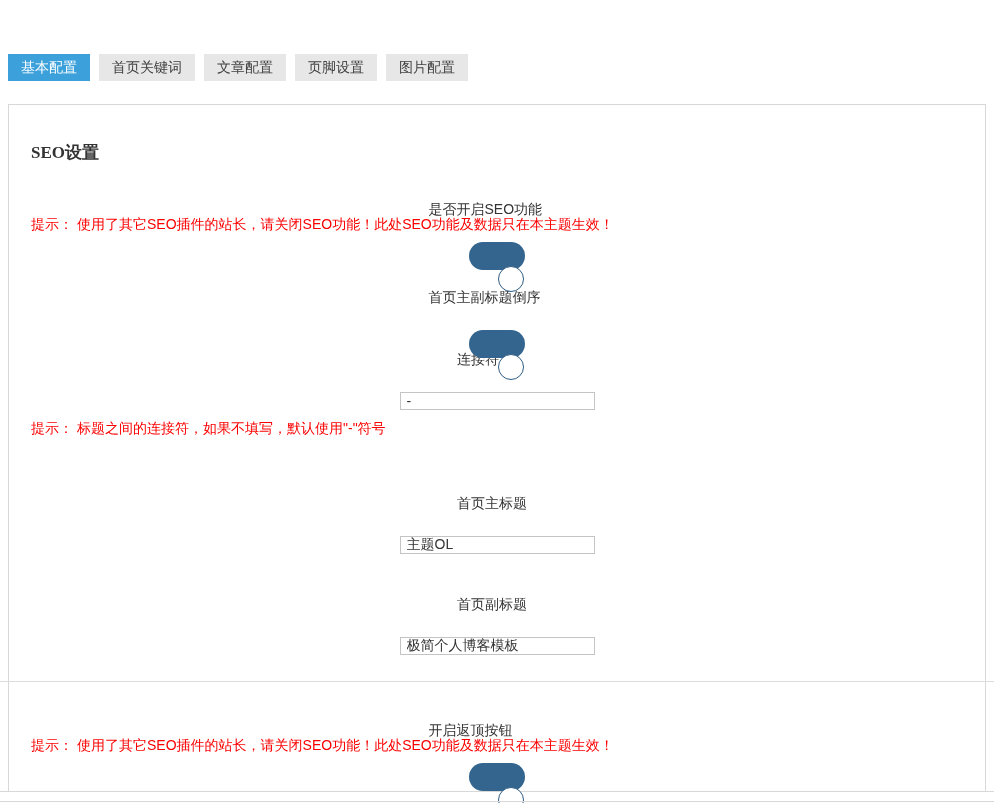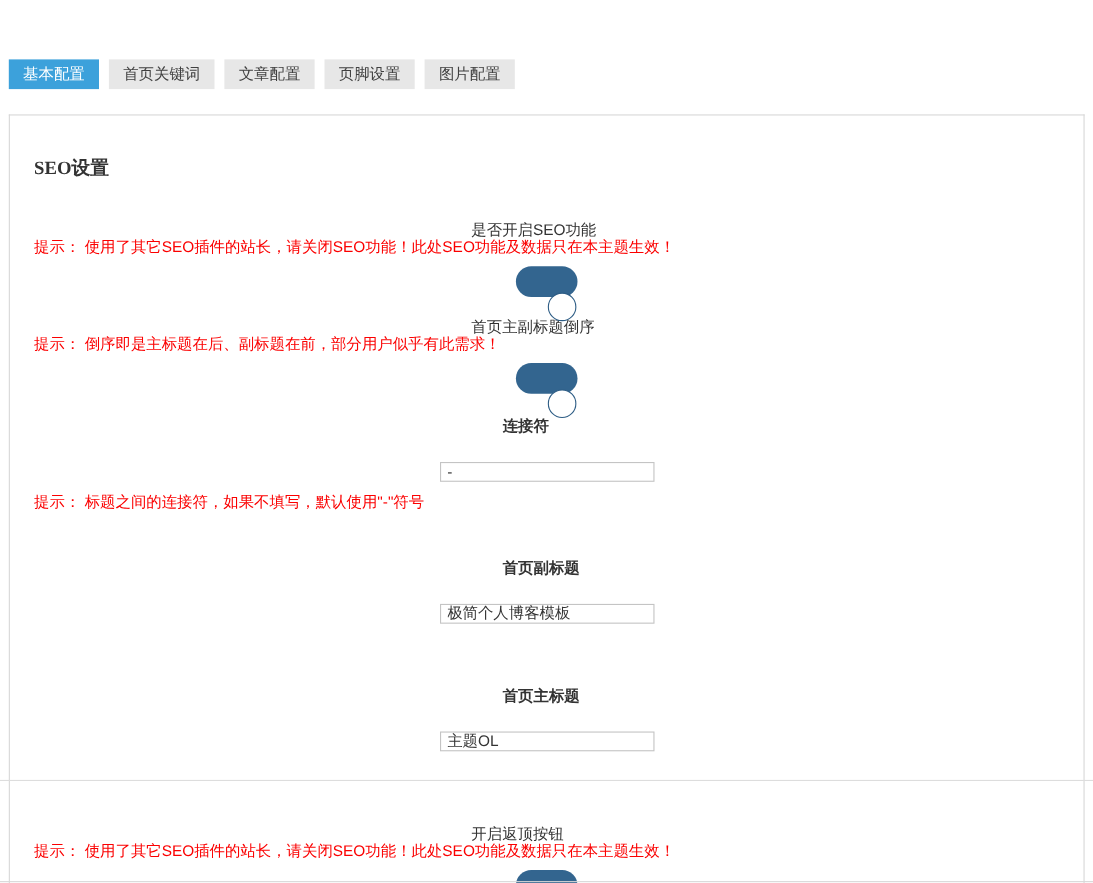--- a/index.html
+++ b/index.html
@@ -35,21 +35,21 @@
     font-size: 17px; font-weight: bold; color: #333;
     margin: 0; padding: 0; line-height: 22px; font-family: Liberation Serif, serif;
   }
 
   
   .row { display: flex; align-items: center; flex-direction: column; }
   .row-label { font-size: 14px; color: #333; flex: none; }
   .toggle-row { margin-top: 14px; height: 28px; }
   .toggle-row .row-label { width: 137px; }
   .input-row { margin-top: 34px; }
-  .input-row .row-label { width: 80px; font-weight: bold; }
+  .input-row .row-label { width: 80px; }
   .input-row.tight { margin-top: 19px; }
 
   .text-input {
     flex: 1; height: 26px;
     border: 1px solid #c4c4c4; background: #fff;
     padding: 0 6px; font-size: 14px; color: #333;
     font-family: inherit; outline: none;
   }
 
   
@@ -122,40 +122,37 @@
     <p class="hint">
       <span class="hint-prefix">提示：</span><span>使用了其它SEO插件的站长，请关闭SEO功能！此处SEO功能及数据只在本主题生效！</span>
     </p>
 
     <div class="row toggle-row" style="margin-top:32px">
       <span class="row-label">首页主副标题倒序</span>
       <span class="toggle">
           <span class="knob"></span>
         </span>
     </div>
-    <p class="hint">
-      <span class="hint-prefix">提示：</span><span>倒序即是主标题在后、副标题在前，部分用户似乎有此需求！</span>
-    </p>
 
     <div class="row input-row">
       <span class="row-label">连接符</span>
       <input class="text-input" type="text" value="-" style="">
     </div>
     <p class="hint">
       <span class="hint-prefix">提示：</span><span>标题之间的连接符，如果不填写，默认使用"-"符号</span>
     </p>
 
+    <div class="row input-row">
+      <span class="row-label">首页主标题</span>
+      <input class="text-input" type="text" value="主题OL" style="">
+    </div>
+
     <div class="row input-row tight">
       <span class="row-label">首页副标题</span>
       <input class="text-input" type="text" value="极简个人博客模板" style="">
-    </div>
-
-    <div class="row input-row">
-      <span class="row-label">首页主标题</span>
-      <input class="text-input" type="text" value="主题OL" style="">
     </div>
 
 
 
     <hr class="full-bleed">
 
 
     <div class="row toggle-row" style="margin-top:17px">
       <span class="row-label">开启返顶按钮</span>
       <span class="toggle">

